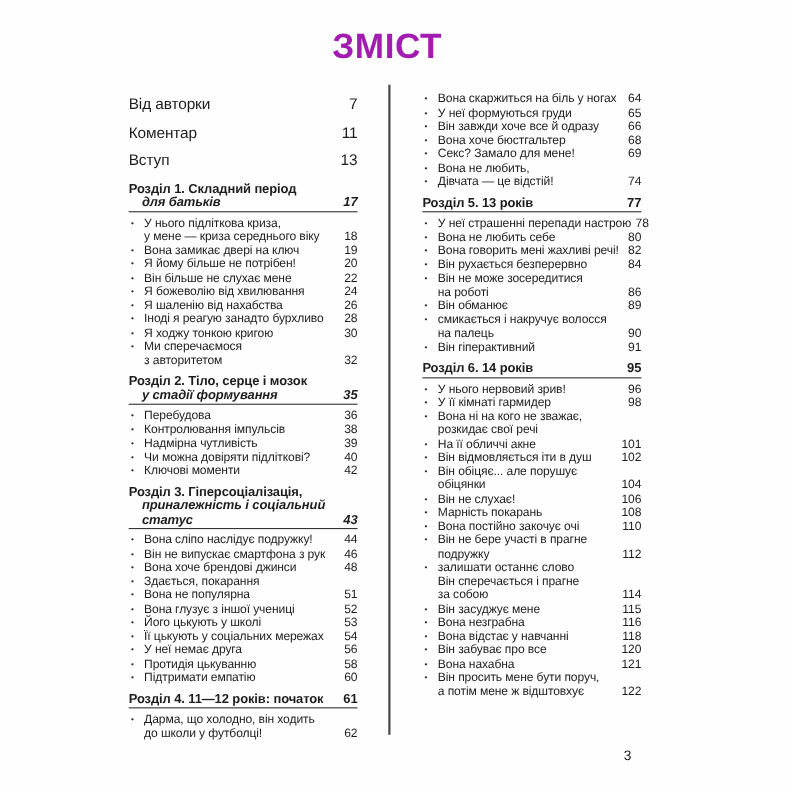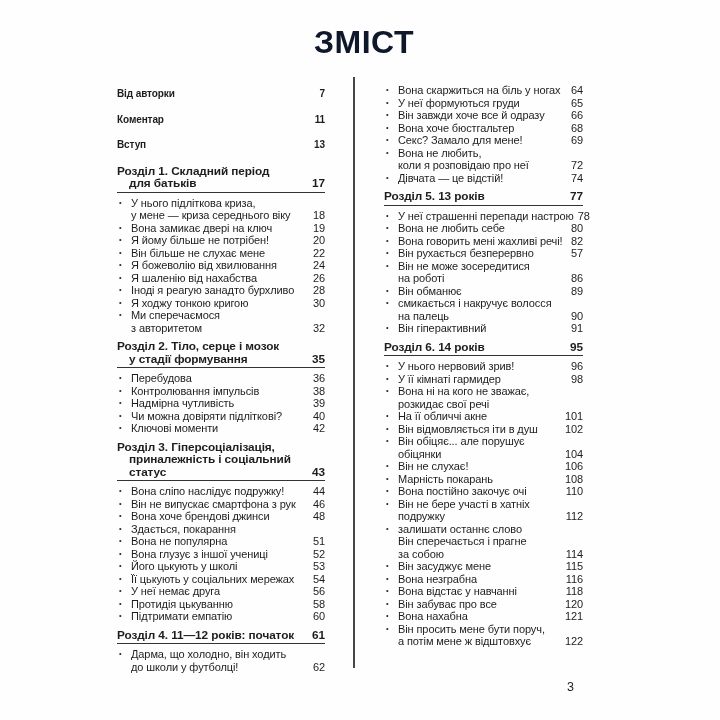--- a/index.html
+++ b/index.html
@@ -6,56 +6,56 @@
   html,body { width:720px; height:720px; }
   body {
     position:relative;
     background:#fefefe;
     font-family:"Liberation Sans", sans-serif;
     color:#1d1d1d;
     overflow:hidden;
   }
   .title {
     position:absolute;
-    top:24px; left:12px; width:704px;
+    top:24px; left:0; width:704px;
     text-align:center;
     font-size:32px;
     font-weight:700;
     letter-spacing:0.5px;
-    color:#0f172a;
+    color:#a21caf;
   }
   .divider {
     position:absolute;
     left:353px; top:77px;
     width:1.5px; height:591px;
     background:#474747;
   }
   .col {
     position:absolute;
     font-size:11px;
     line-height:12.5px;
     letter-spacing:-0.1px;
   }
   .col.left  { left:117px; top:88px; width:208px; }
   .col.right { left:384px; top:84px; width:199px; }
 
   .entry.front {
-    font-weight:700;
-    font-size:10px;
+    font-weight:400;
+    font-size:14px;
     margin-bottom:13px;
   }
   .entry.section {
     font-weight:700;
     font-size:11.8px;
     margin-top:6px;
     margin-bottom:4px;
     padding-bottom:2px;
     border-bottom:1.6px solid #333;
   }
-  .entry.section .line.cont { padding-left:12px; }
+  .entry.section .line.cont { padding-left:12px;font-style:italic; }
 
   .entry.item {
     display:grid;
     grid-template-columns:14px 1fr;
   }
   .bullet {
     font-size:7.5px;
     line-height:12.5px;
     padding-left:2px;
     color:#2a2a2a;
@@ -422,24 +422,20 @@
           <span class="pg">69</span>
         </div>
       </div>
     </div>
     <div class="entry item">
       <span class="bullet">•</span>
       <div class="content">
         <div class="line">
           <span class="txt">Вона не любить,</span>
         </div>
-        <div class="line last">
-          <span class="txt">коли я розповідаю про неї</span>
-          <span class="pg">72</span>
-        </div>
       </div>
     </div>
     <div class="entry item">
       <span class="bullet">•</span>
       <div class="content">
         <div class="line last">
           <span class="txt">Дівчата — це відстій!</span>
           <span class="pg">74</span>
         </div>
       </div>
@@ -475,21 +471,21 @@
           <span class="txt">Вона говорить мені жахливі речі!</span>
           <span class="pg">82</span>
         </div>
       </div>
     </div>
     <div class="entry item">
       <span class="bullet">•</span>
       <div class="content">
         <div class="line last">
           <span class="txt">Він рухається безперервно</span>
-          <span class="pg">57</span>
+          <span class="pg">84</span>
         </div>
       </div>
     </div>
     <div class="entry item">
       <span class="bullet">•</span>
       <div class="content">
         <div class="line">
           <span class="txt">Він не може зосередитися</span>
         </div>
         <div class="line last">
@@ -617,21 +613,21 @@
         <div class="line last">
           <span class="txt">Вона постійно закочує очі</span>
           <span class="pg">110</span>
         </div>
       </div>
     </div>
     <div class="entry item">
       <span class="bullet">•</span>
       <div class="content">
         <div class="line">
-          <span class="txt">Він не бере участі в хатніх</span>
+          <span class="txt">Він не бере участі в прагне</span>
         </div>
         <div class="line last">
           <span class="txt">подружку</span>
           <span class="pg">112</span>
         </div>
       </div>
     </div>
     <div class="entry item">
       <span class="bullet">•</span>
       <div class="content">

